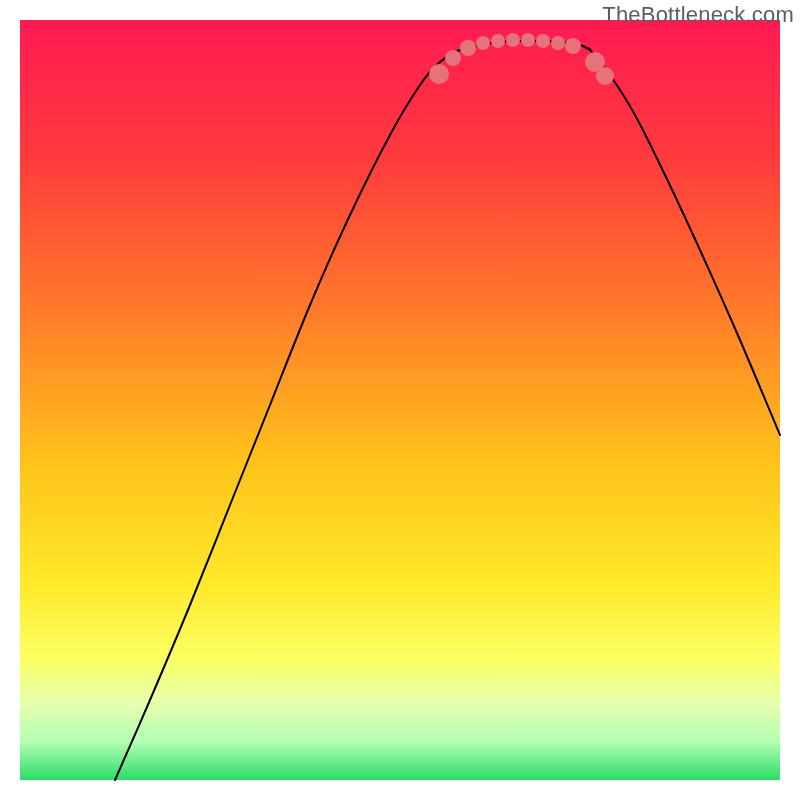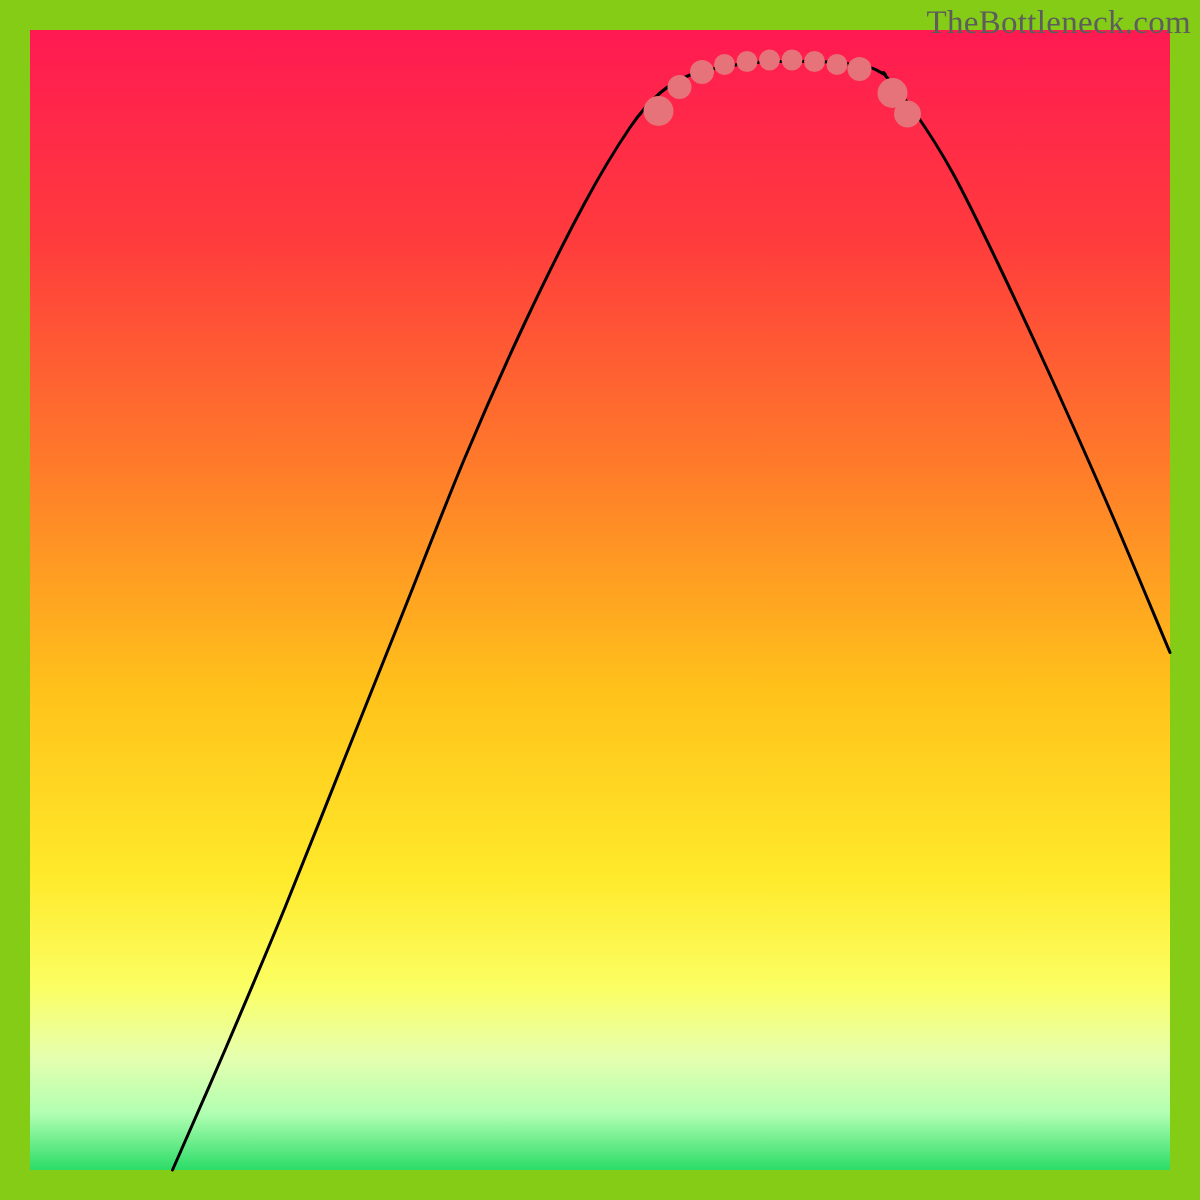--- a/index.html
+++ b/index.html
@@ -8,22 +8,21 @@
     width: 800px;
     height: 800px;
     background: #000;
     font-family: Arial, Helvetica, sans-serif;
     overflow: hidden;
   }
   .stage {
     position: relative;
     width: 800px;
     height: 800px;
-    background: #84cc16;
-    font-family: Liberation Serif, serif;
+    background: #ffffff;
   }
   .panel {
     position: absolute;
     left: 20px;
     top: 20px;
     width: 760px;
     height: 760px;
     
     background: linear-gradient(
       to bottom,

